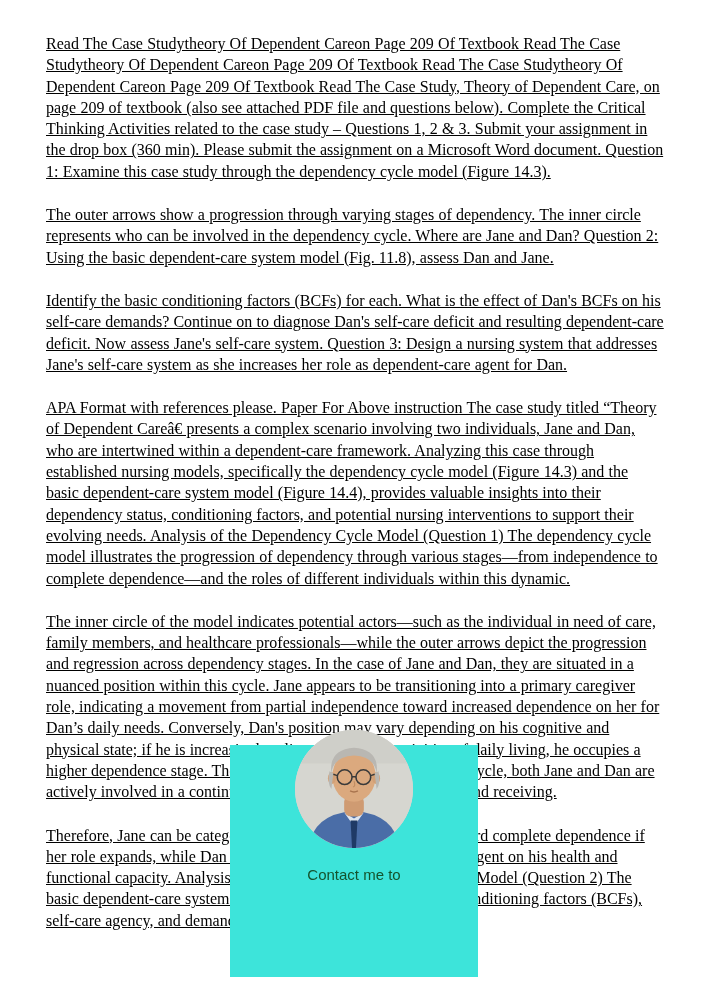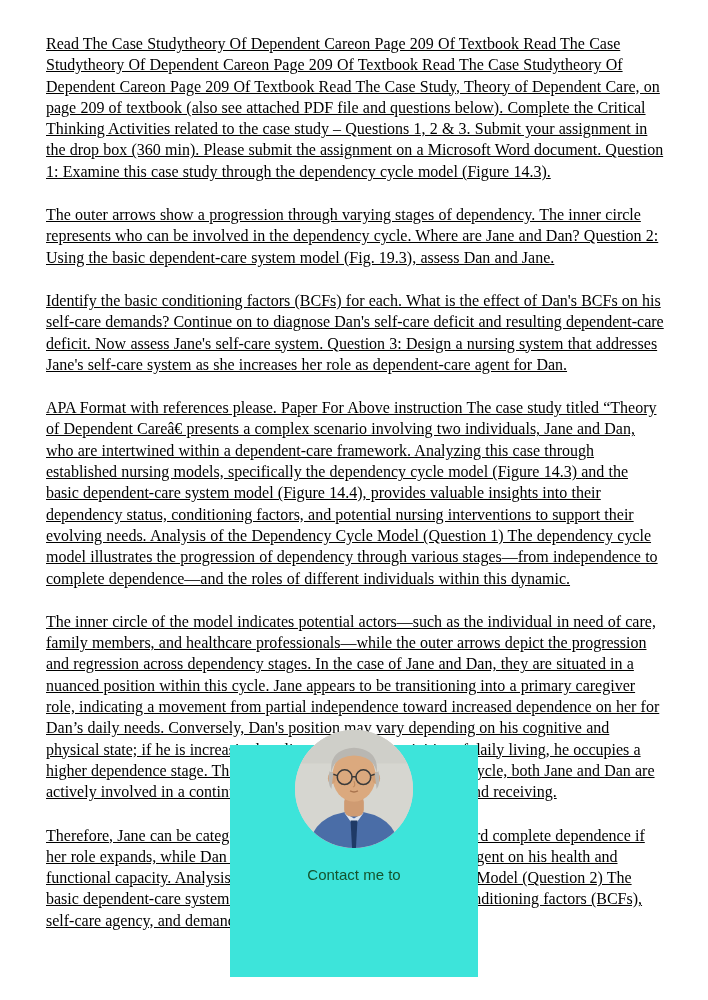--- a/index.html
+++ b/index.html
@@ -77,21 +77,21 @@
     color: #0d0d0d;
   }
 </style>
 </head>
 <body>
 
 <div class="page">
 
   <div class="doc-body">
     <p>Read The Case Studytheory Of Dependent Careon Page 209 Of Textbook Read The Case Studytheory Of Dependent Careon Page 209 Of Textbook Read The Case Studytheory Of Dependent Careon Page 209 Of Textbook Read The Case Study, Theory of Dependent Care, on page 209 of textbook (also see attached PDF file and questions below). Complete the Critical Thinking Activities related to the case study – Questions 1, 2 &amp; 3. Submit your assignment in the drop box (360 min). Please submit the assignment on a Microsoft Word document. Question 1: Examine this case study through the dependency cycle model (Figure 14.3).</p>
-    <p>The outer arrows show a progression through varying stages of dependency. The inner circle represents who can be involved in the dependency cycle. Where are Jane and Dan? Question 2: Using the basic dependent-care system model (Fig. 19.3), assess Dan and Jane.</p>
+    <p>The outer arrows show a progression through varying stages of dependency. The inner circle represents who can be involved in the dependency cycle. Where are Jane and Dan? Question 2: Using the basic dependent-care system model (Fig. 11.8), assess Dan and Jane.</p>
     <p>Identify the basic conditioning factors (BCFs) for each. What is the effect of Dan's BCFs on his self-care demands? Continue on to diagnose Dan's self-care deficit and resulting dependent-care deficit. Now assess Jane's self-care system. Question 3: Design a nursing system that addresses Jane's self-care system as she increases her role as dependent-care agent for Dan.</p>
     <p>APA Format with references please. Paper For Above instruction The case study titled “Theory of Dependent Careâ€ presents a complex scenario involving two individuals, Jane and Dan, who are intertwined within a dependent-care framework. Analyzing this case through established nursing models, specifically the dependency cycle model (Figure 14.3) and the basic dependent-care system model (Figure 14.4), provides valuable insights into their dependency status, conditioning factors, and potential nursing interventions to support their evolving needs. Analysis of the Dependency Cycle Model (Question 1) The dependency cycle model illustrates the progression of dependency through various stages—from independence to complete dependence—and the roles of different individuals within this dynamic.</p>
     <p>The inner circle of the model indicates potential actors—such as the individual in need of care, family members, and healthcare professionals—while the outer arrows depict the progression and regression across dependency stages. In the case of Jane and Dan, they are situated in a nuanced position within this cycle. Jane appears to be transitioning into a primary caregiver role, indicating a movement from partial independence toward increased dependence on her for Dan’s daily needs. Conversely, Dan's position may vary depending on his cognitive and physical state; if he is increasingly reliant on Jane for activities of daily living, he occupies a higher dependence stage. The model suggests that throughout the cycle, both Jane and Dan are actively involved in a continual interactive process of caregiving and receiving.</p>
     <p>Therefore, Jane can be categorized as one who is progressing toward complete dependence if her role expands, while Dan may move toward full reliance, contingent on his health and functional capacity. Analysis of the Basic Dependent-Care System Model (Question 2) The basic dependent-care system model emphasizes the interplay of conditioning factors (BCFs), self-care agency, and demands affecting care dynamics.</p>
   </div>
 
   <div class="promo">
     <div class="photo-wrap">
       <svg viewBox="0 0 120 120" aria-hidden="true">
         <rect width="120" height="120" fill="#d6d6d0"></rect>

